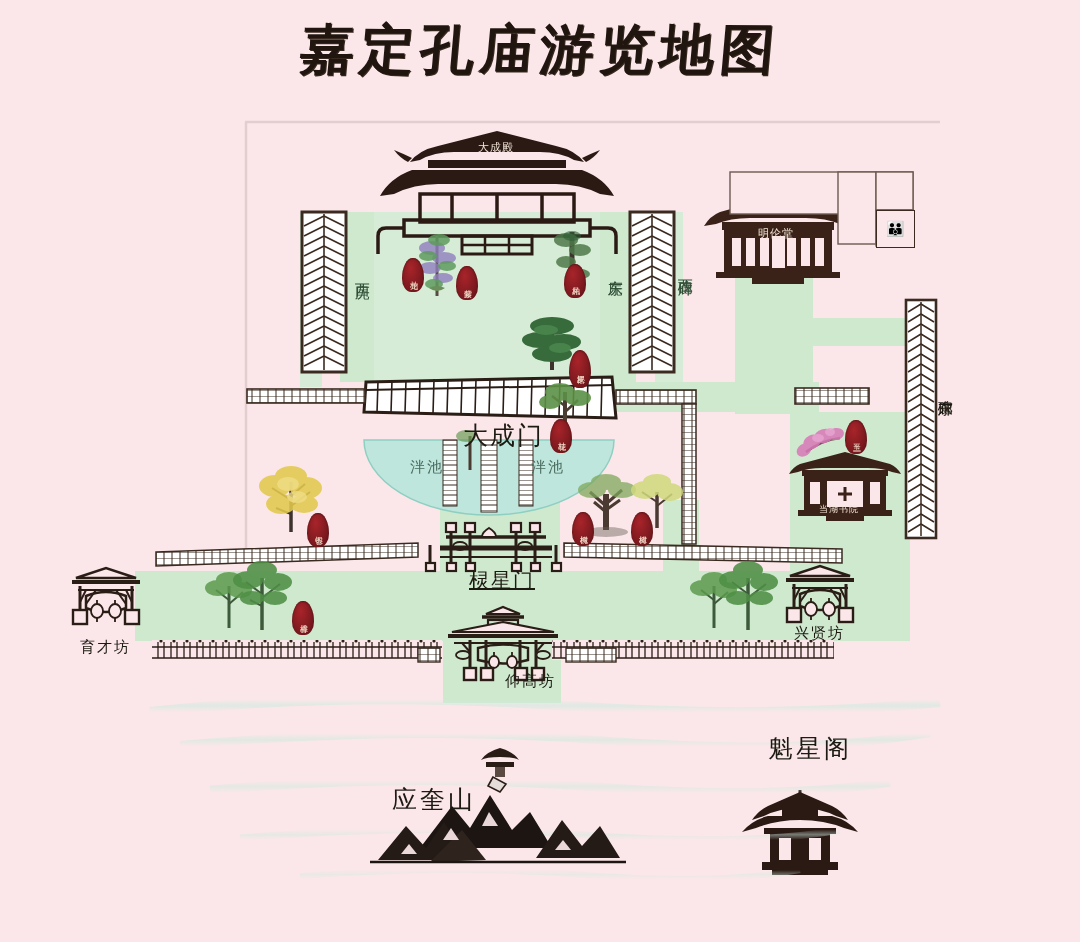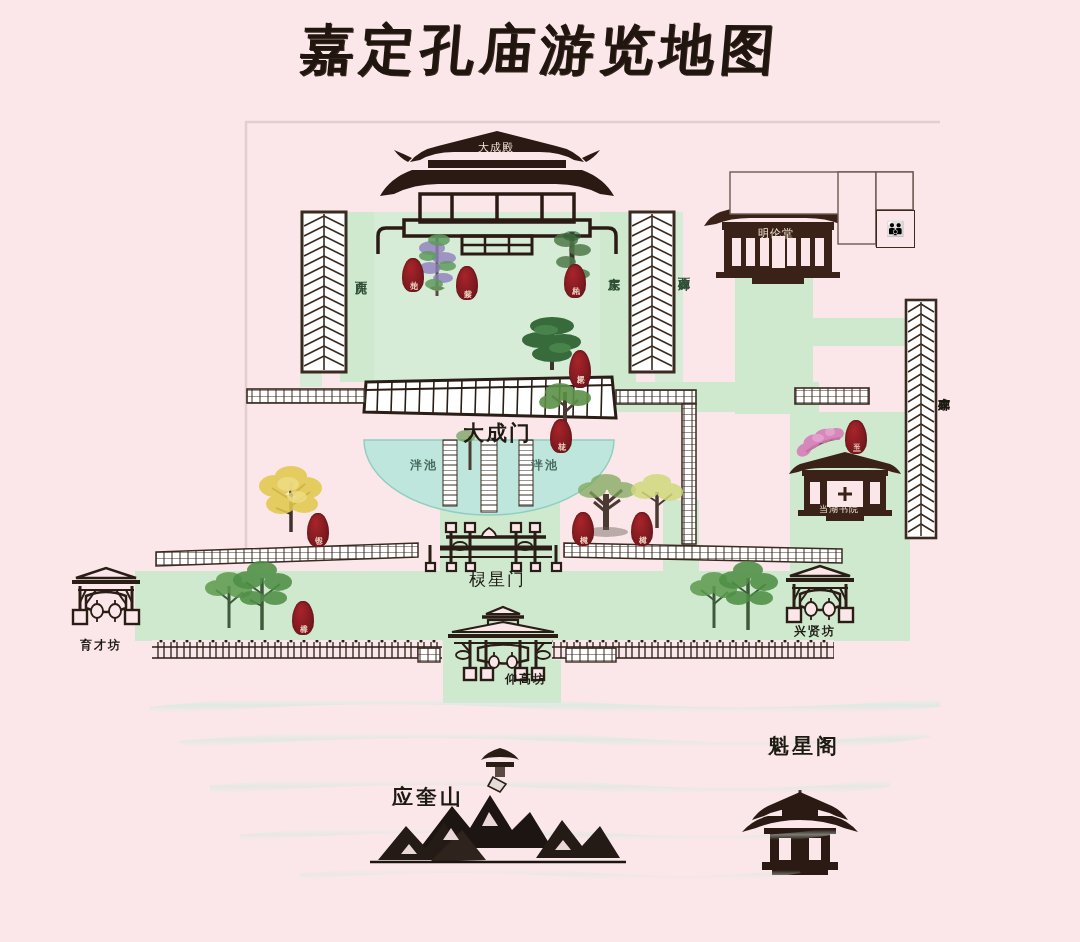--- a/index.html
+++ b/index.html
@@ -24,23 +24,23 @@
 
   .lbl{
     position:absolute;
     font-family:"DejaVu Serif","Liberation Serif",serif;
     color:#1d1a12;
     white-space:nowrap;
     line-height:1.08;
   }
   .lbl.vert{writing-mode:vertical-rl;text-orientation:upright;white-space:normal;}
   .lbl.green{color:#2f4f36;}
-  .lbl.md{font-size:12px;font-weight:bold;}
-  .lbl.lg{font-size:17px;}
-  .lbl.xl{font-size:21px;font-weight:bold;}
+  .lbl.md{font-size:15px;}
+  .lbl.lg{font-size:20px;text-decoration:underline;}
+  .lbl.xl{font-size:25px;}
 
   .bldg-name{
     position:absolute;
     font-family:Liberation Serif, serif;
     color:#f3e6d8;font-size:11px;letter-spacing:1px;white-space:nowrap;
   }
 
   .stele{
     position:absolute;
     width:22px;height:34px;

